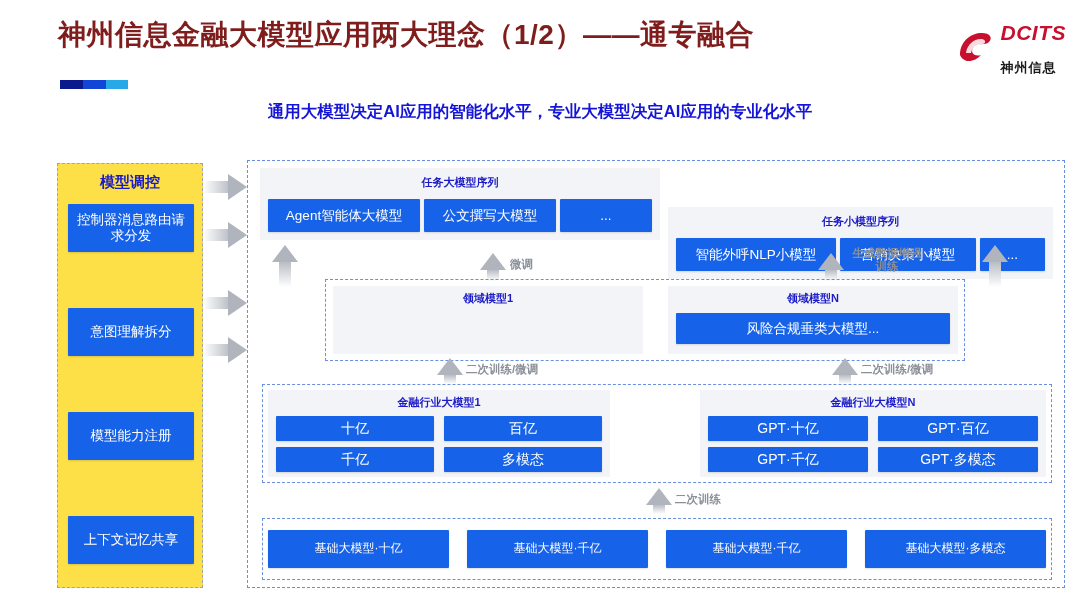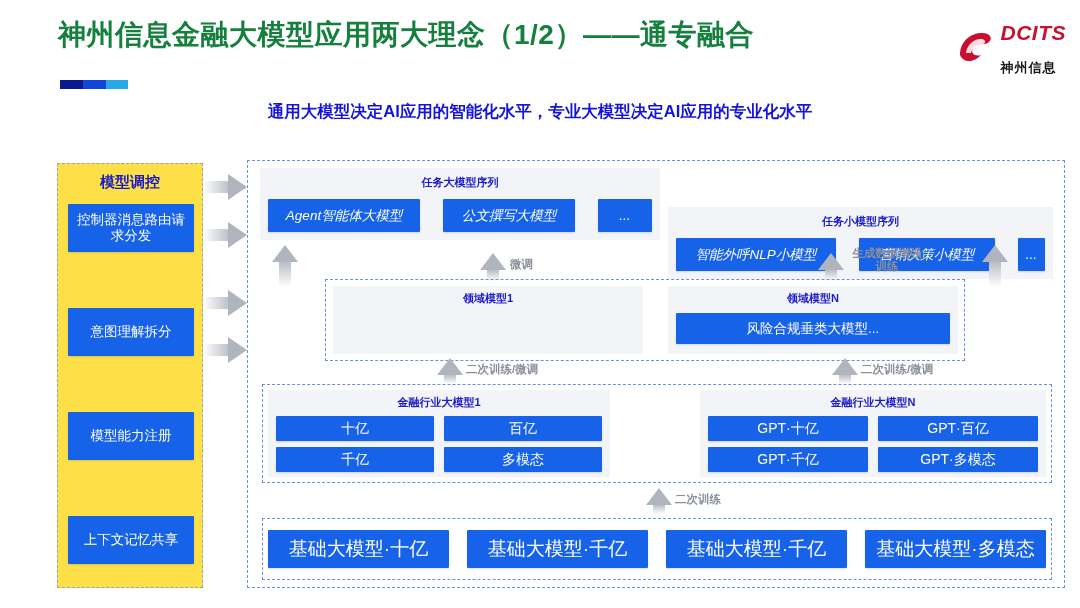--- a/index.html
+++ b/index.html
@@ -5,21 +5,21 @@
   html,body{margin:0;padding:0;}
   body{
     width:1080px;height:608px;background:#ffffff;overflow:hidden;
     font-family:"Liberation Sans","DejaVu Sans",sans-serif;
     position:relative;
   }
 
   
   .slide-title{
     position:absolute;left:58px;top:16px;
-    font-size:28px;font-weight:bold;color:#15803d;
+    font-size:28px;font-weight:bold;color:#7f1d1d;
     letter-spacing:0.5px;white-space:nowrap;
   }
   .title-rule{
     position:absolute;left:60px;top:80px;width:68px;height:9px;
     background:linear-gradient(to right,#0a1a8c 0%,#0a1a8c 34%,#1246d6 34%,#1246d6 67%,#29a8e8 67%,#29a8e8 100%);
   }
   .subtitle{
     position:absolute;left:0;right:0;top:101px;text-align:center;
     font-size:16.5px;font-weight:bold;color:#1515d8;white-space:nowrap;
   }
@@ -93,21 +93,21 @@
   #frame-outer{left:247px;top:160px;width:818px;height:428px;border:1.3px dashed #6b8fe0;}
   #frame-domain{left:325px;top:279px;width:640px;height:82px;border:1.3px dashed #6b8fe0;}
   #frame-industry{left:262px;top:384px;width:790px;height:99px;border:1.3px dashed #6b8fe0;}
   #frame-base{left:262px;top:518px;width:790px;height:62px;border:1.3px dashed #6b8fe0;}
 
   
   .seq{position:absolute;background:#f3f4f7;}
   #seq-large{left:260px;top:168px;width:400px;height:72px;}
   #seq-small{left:668px;top:168px;width:385px;height:72px;margin-top:39px;}
   .seq .grp-title{position:absolute;left:0;right:0;top:7px;}
-  .seq .row{position:absolute;left:8px;right:8px;top:31px;height:23px;display:flex;gap:23px;font-style:italic;}
+  .seq .row{position:absolute;left:8px;right:8px;top:31px;height:23px;display:flex;gap:4px;}
   .seq .row .bbox{height:33px;}
 
   
   .dom{position:absolute;background:#f3f4f7;}
   #dom-1{left:333px;top:286px;width:310px;height:68px;}
   #dom-n{left:668px;top:286px;width:290px;height:68px;}
   .dom .grp-title{position:absolute;left:0;right:0;top:5px;}
   .dom .bbox{position:absolute;left:8px;right:8px;top:27px;height:31px;}
 
   
@@ -117,21 +117,21 @@
   .ind .grp-title{position:absolute;left:0;right:0;top:5px;}
   .ind .grid{
     position:absolute;left:8px;right:8px;top:26px;
     display:grid;grid-template-columns:1fr 1fr;gap:6px 10px;
   }
   .ind .grid .bbox{height:25px;font-size:14px;}
 
   
   #base-panel{position:absolute;left:268px;top:524px;width:778px;height:50px;background:#ffffff;}
   #base-panel .row{position:absolute;left:0;right:0;top:6px;height:38px;display:flex;gap:18px;}
-  #base-panel .row .bbox{flex:1;height:38px;font-size:19px;}
+  #base-panel .row .bbox{flex:1;height:38px;font-size:12px;}
 </style>
 </head>
 <body>
 
 <div class="slide-title">神州信息金融大模型应用两大理念（1/2）——通专融合</div>
 <div class="title-rule"></div>
 <div class="subtitle">通用大模型决定AI应用的智能化水平，专业大模型决定AI应用的专业化水平</div>
 
 <div class="logo">
   <span class="logo-mark">

